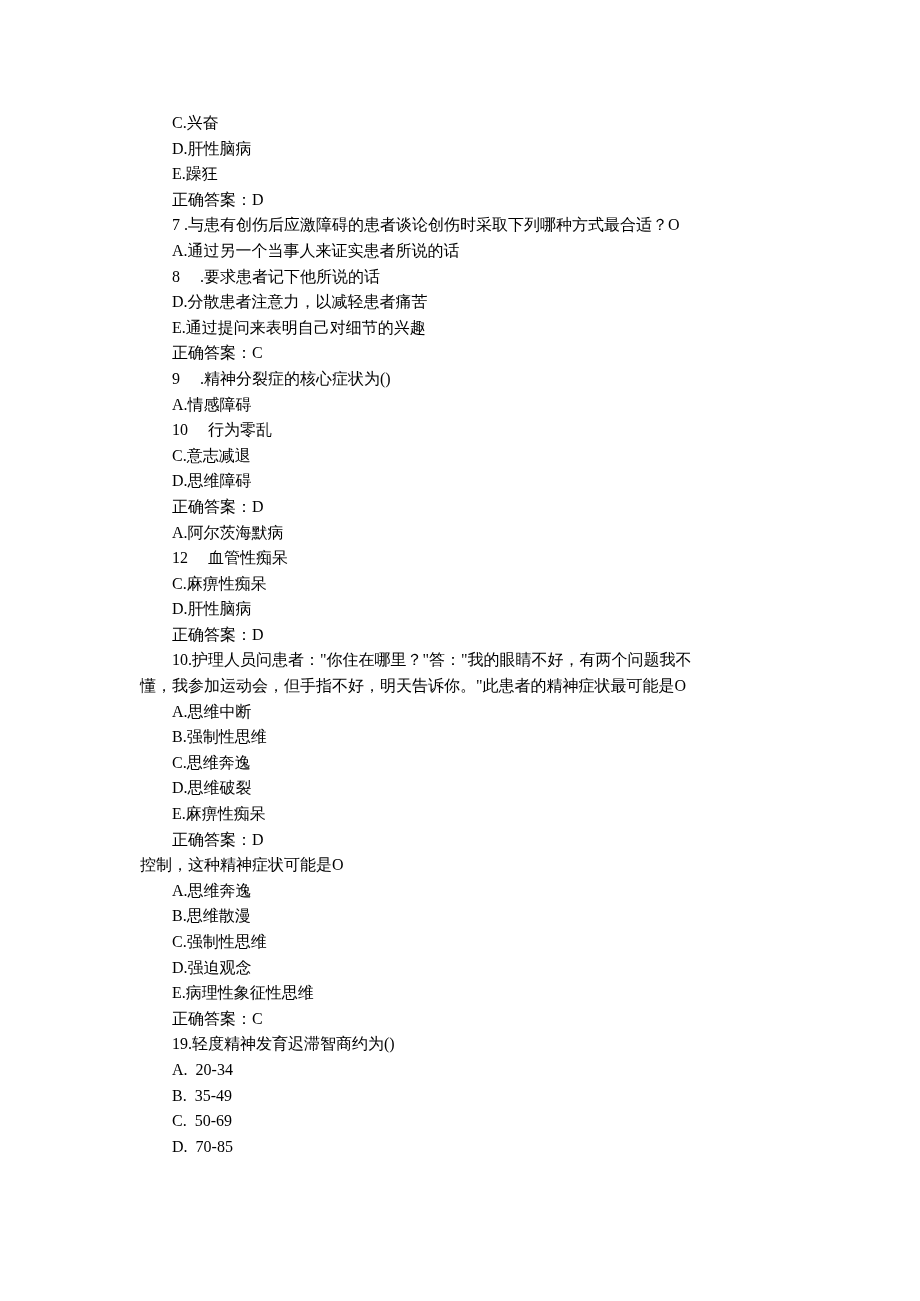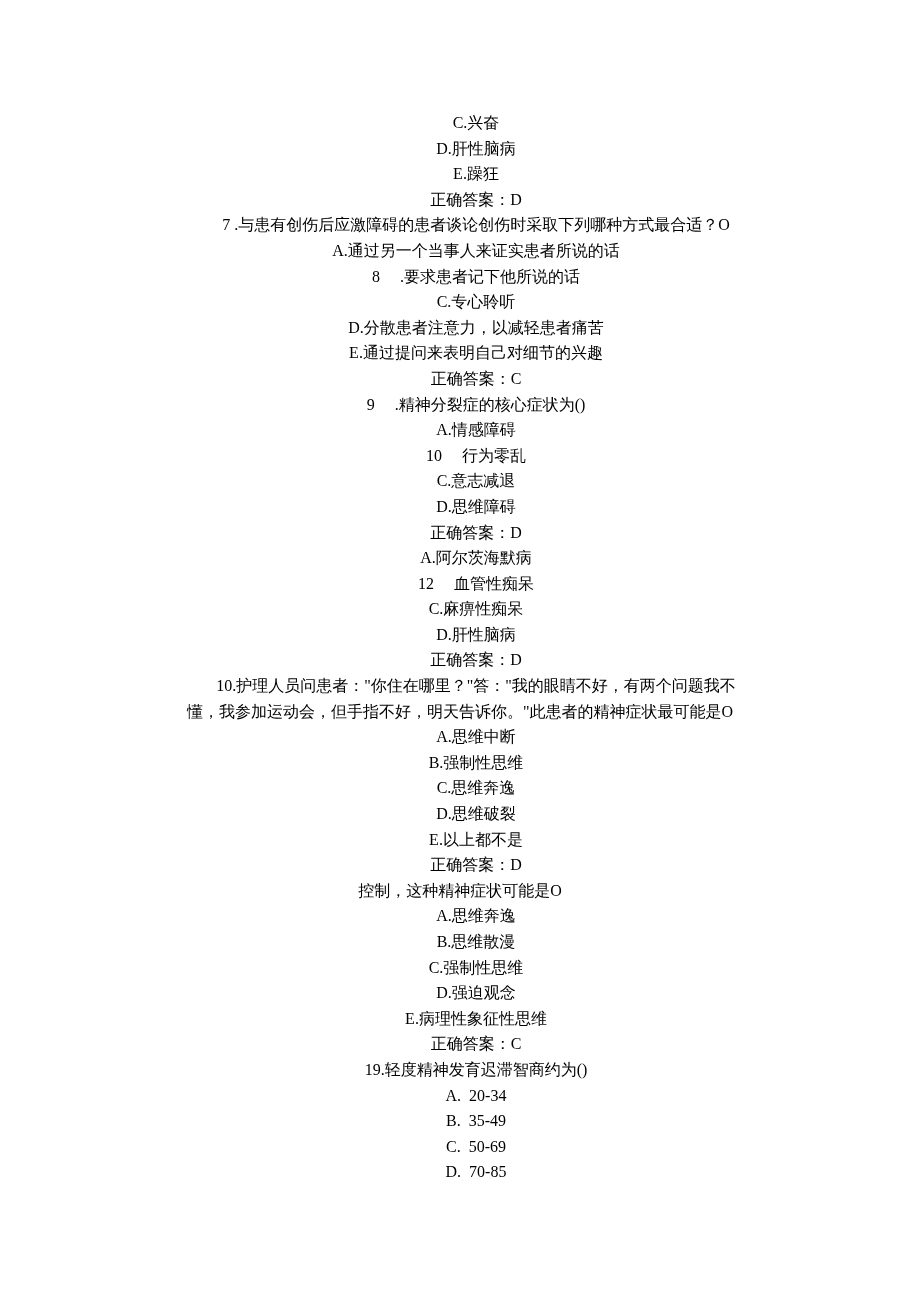--- a/index.html
+++ b/index.html
@@ -13,63 +13,61 @@
   }
   .page {
     width: 920px;
     min-height: 1301px;
     padding: 110px 140px 80px 140px;
     box-sizing: border-box;
   }
   .line {
     text-indent: 2em;
     white-space: pre-wrap;
-    text-align: center;
   }
   .noindent {
     text-indent: 0;
   }
   .highlight {
     background: #ffff00;
   }
 </style>
 </head>
 <body>
 
 <div class="page">
   <div id="content">
       <div class="line">C.兴奋</div>
       <div class="line">D.肝性脑病</div>
       <div class="line">E.躁狂</div>
       <div class="line">正确答案：D</div>
       <div class="line">7 .与患有创伤后应激障碍的患者谈论创伤时采取下列哪种方式最合适？O</div>
       <div class="line">A.通过另一个当事人来证实患者所说的话</div>
       <div class="line">8     .要求患者记下他所说的话</div>
-      <div class="line">C.专心聆听</div>
       <div class="line">D.分散患者注意力，以减轻患者痛苦</div>
       <div class="line">E.通过提问来表明自己对细节的兴趣</div>
       <div class="line">正确答案：C</div>
       <div class="line">9     .精神分裂症的核心症状为()</div>
       <div class="line">A.情感障碍</div>
       <div class="line">10     行为零乱</div>
       <div class="line">C.意志减退</div>
       <div class="line">D.思维障碍</div>
       <div class="line">正确答案：D</div>
       <div class="line">A.阿尔茨海默病</div>
       <div class="line">12     血管性痴呆</div>
       <div class="line">C.麻痹性痴呆</div>
       <div class="line">D.肝性脑病</div>
       <div class="line">正确答案：D</div>
       <div class="line">10.护理人员问患者："你住在哪里？"答："我的眼睛不好，有两个问题我不</div>
       <div class="line noindent">懂，我参加运动会，但手指不好，明天告诉你。"此患者的精神症状最可能是O</div>
       <div class="line">A.思维中断</div>
       <div class="line">B.强制性思维</div>
       <div class="line">C.思维奔逸</div>
       <div class="line">D.思维破裂</div>
-      <div class="line">E.以上都不是</div>
+      <div class="line">E.麻痹性痴呆</div>
       <div class="line">正确答案：D</div>
       <div class="line noindent">控制，这种精神症状可能是O</div>
       <div class="line">A.思维奔逸</div>
       <div class="line">B.思维散漫</div>
       <div class="line">C.强制性思维</div>
       <div class="line">D.强迫观念</div>
       <div class="line">E.病理性象征性思维</div>
       <div class="line">正确答案：C</div>
       <div class="line">19.轻度精神发育迟滞智商约为()</div>
       <div class="line">A.  20-34</div>

